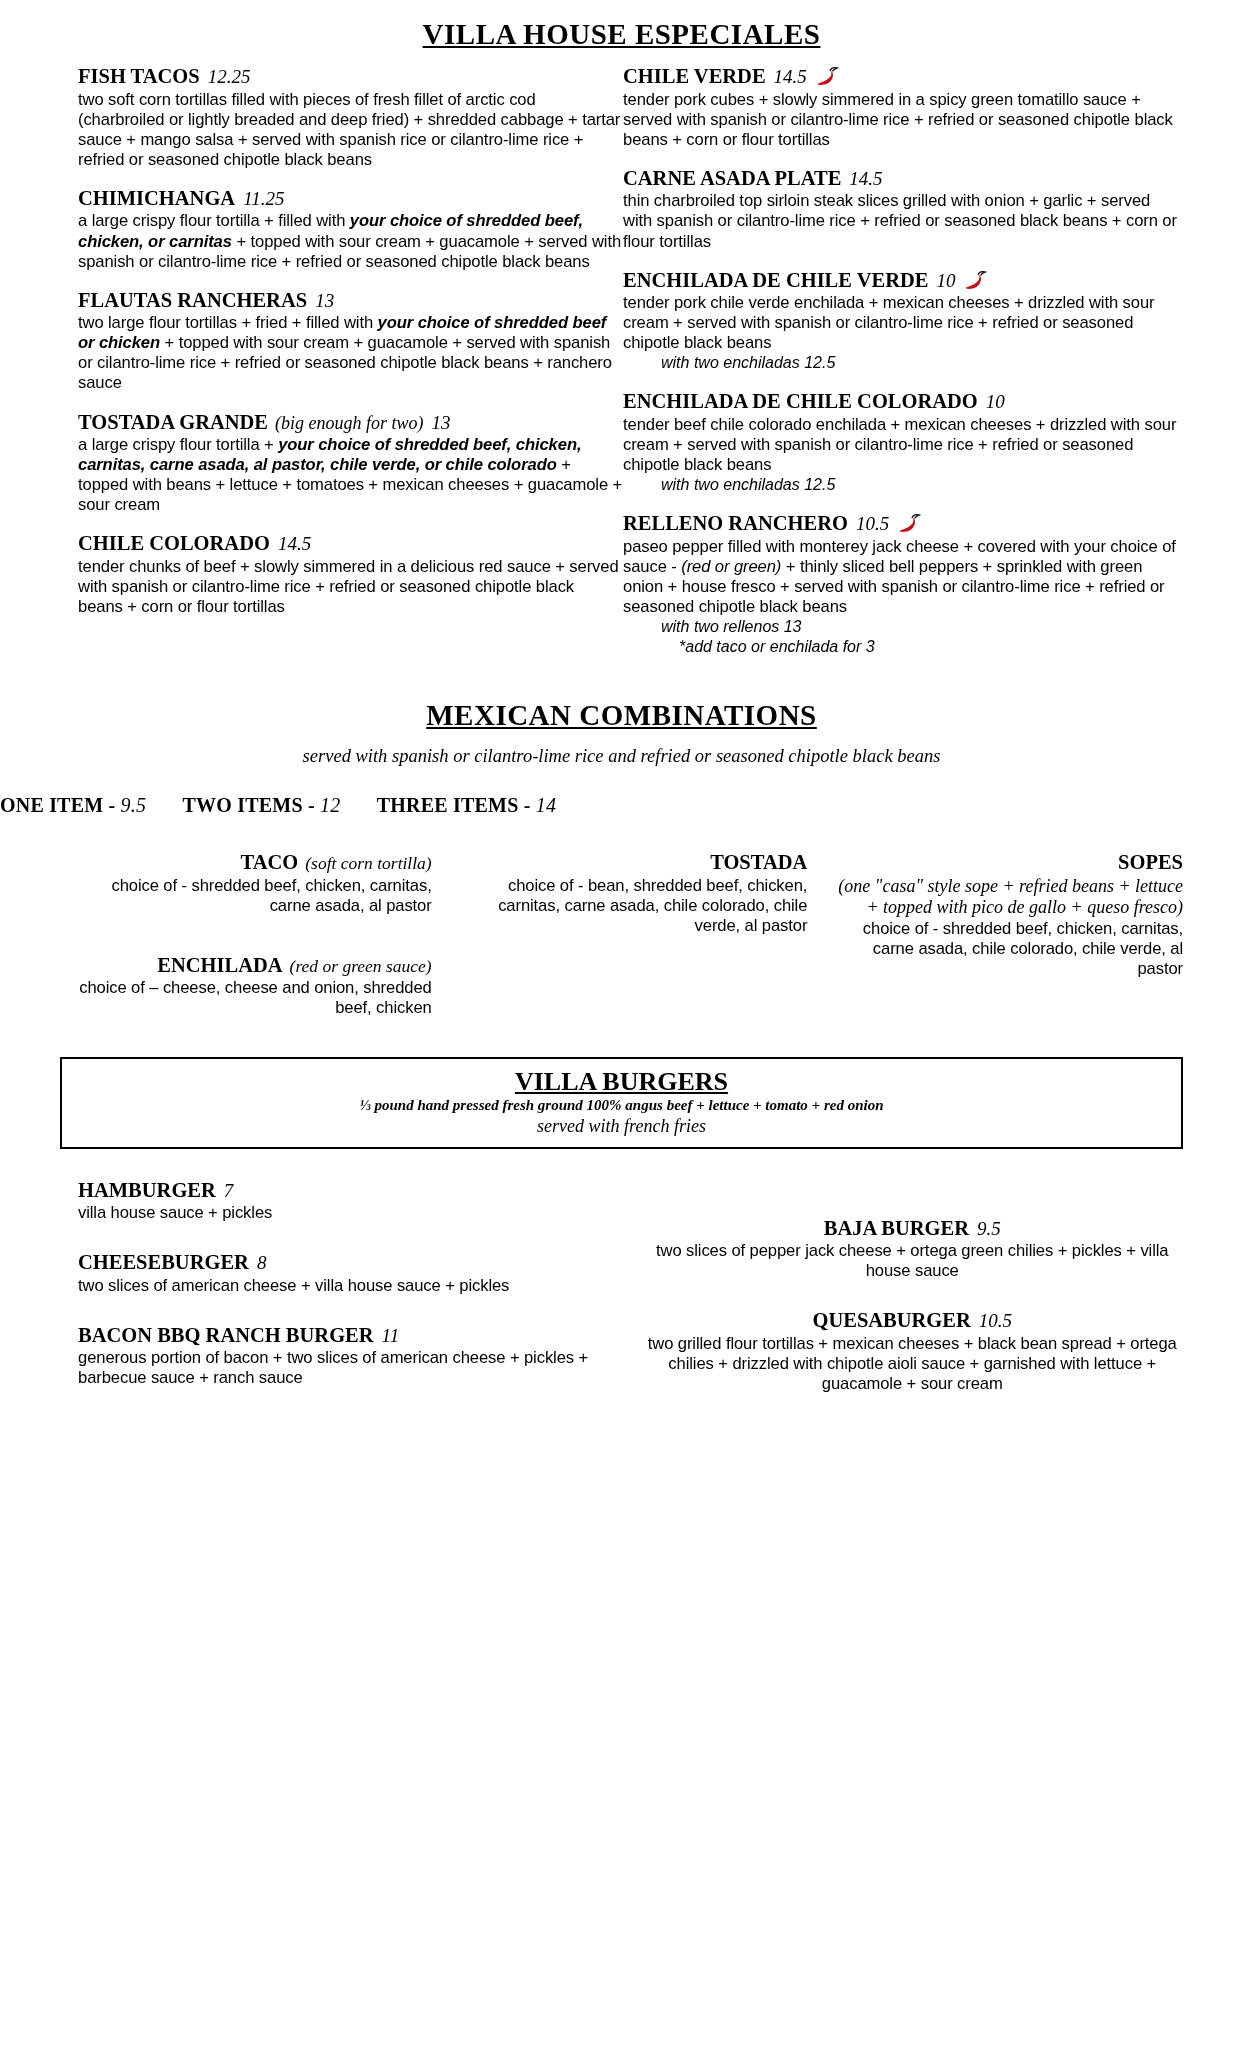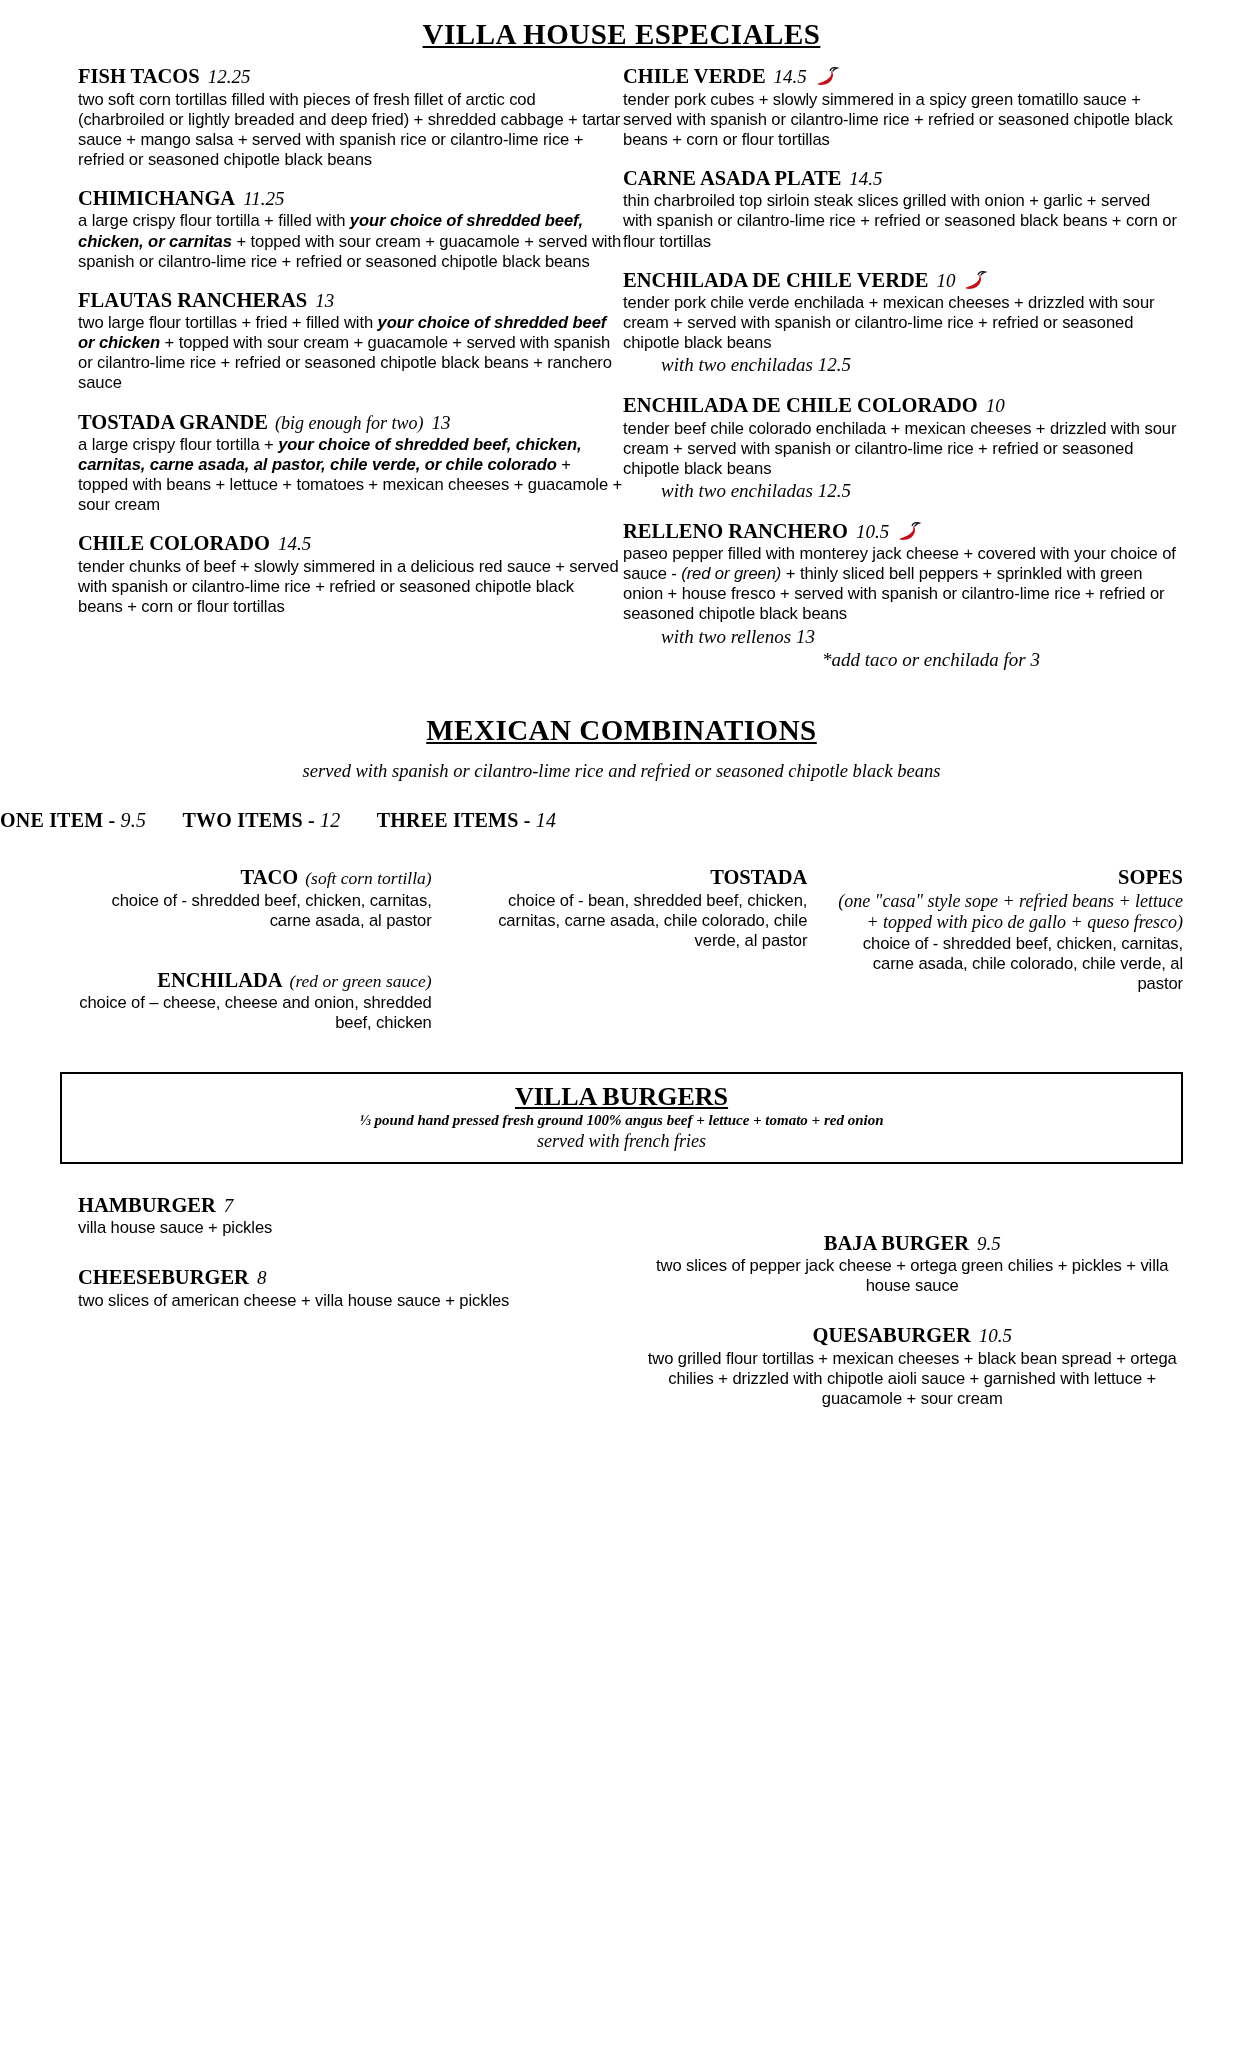--- a/index.html
+++ b/index.html
@@ -87,27 +87,27 @@
     letter-spacing: -0.1px;
   }
   .item-desc b {
     font-weight: bold;
     font-style: italic;
   }
   .item-desc i {
     font-style: italic;
   }
   .note {
-    font-family: Liberation Serif, serif;
-    font-style: italic;
-    font-size: 19px;
+    font-family: Liberation Sans, sans-serif;
+    font-style: italic;
+    font-size: 16px;
     padding-left: 38px;
     line-height: 1.25;
   }
-  .note.deep { padding-left: 56px; text-align: center; }
+  .note.deep { padding-left: 56px; }
 
   
   .combo-wrap { margin-top: 42px; }
   .combo-prices {
     font-family: "Liberation Serif", serif;
     font-size: 20px;
     text-align: left;
     margin-top: 27px;
     letter-spacing: 0.2px;
   }
@@ -334,20 +334,26 @@
           <span>HAMBURGER</span><span class="price">7</span>
         </div>
         <div class="item-desc">villa house sauce + pickles</div>
       </div>
       <div class="item" style="margin-bottom:28px">
         <div class="item-head">
           <span>CHEESEBURGER</span><span class="price">8</span>
         </div>
         <div class="item-desc">two slices of american cheese + villa house sauce + pickles</div>
       </div>
+      <div class="item">
+        <div class="item-head">
+          <span>BACON BBQ RANCH BURGER</span><span class="price">11</span>
+        </div>
+        <div class="item-desc">generous portion of bacon + two slices of american cheese + pickles + barbecue sauce + ranch sauce</div>
+      </div>
     </div>
 
     <div class="burger-col right">
       <div class="item" style="margin-bottom:28px">
         <div class="item-head">
           <span>BAJA BURGER</span><span class="price">9.5</span>
         </div>
         <div class="item-desc">two slices of pepper jack cheese + ortega green chilies + pickles + villa house sauce</div>
       </div>
       <div class="item">

